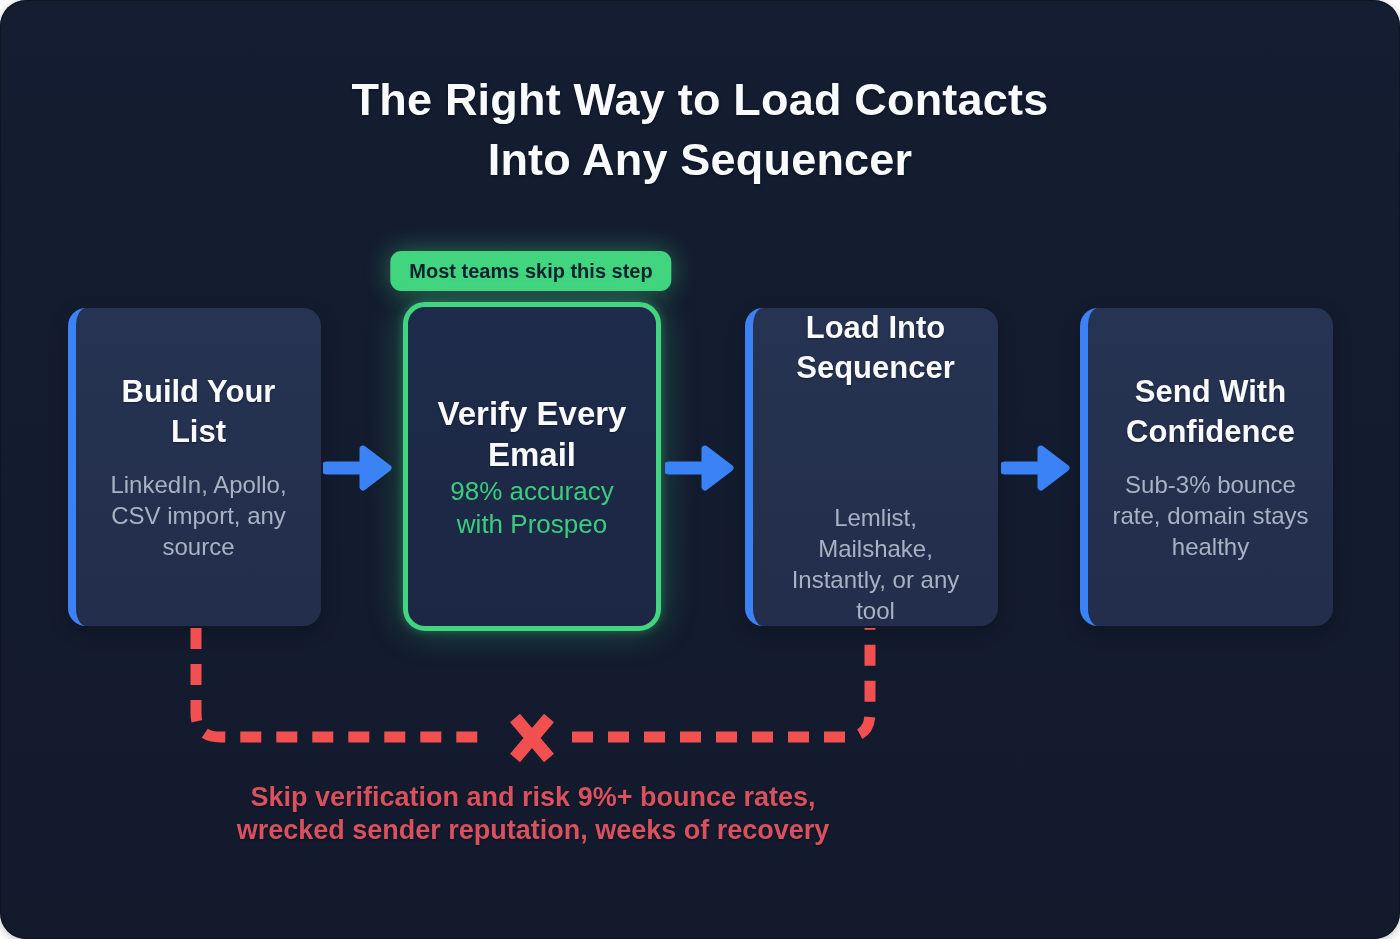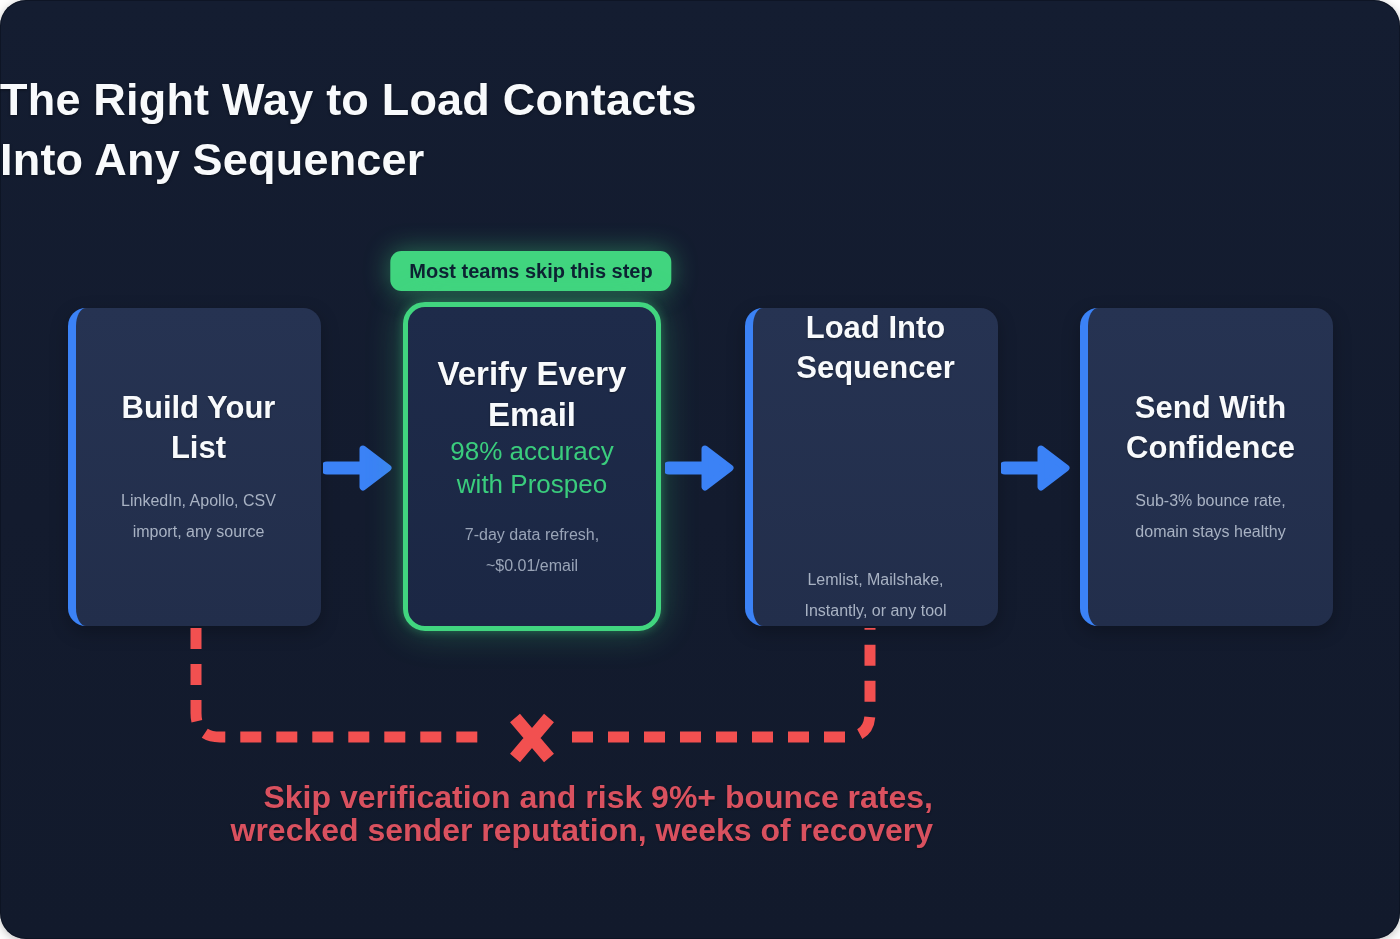--- a/index.html
+++ b/index.html
@@ -20,21 +20,21 @@
   html,body{width:1400px;height:939px;background:#ffffff;font-family:"Liberation Sans",sans-serif;overflow:hidden;}
   .canvas{position:relative;width:1400px;height:939px;}
   .panel{
     position:absolute;inset:0;
     background:linear-gradient(180deg,#141d31 0%,#131b2e 55%,#121a2c 100%);
     border-radius:26px;
     box-shadow:0 0 0 1px rgba(10,16,30,.6) inset, 0 2px 10px rgba(0,0,0,.25);
   }
   .title{
     position:absolute;top:70px;left:0;width:100%;
-    color:var(--heading);
+    text-align:center;color:var(--heading);
     font-size:45px;font-weight:700;line-height:60px;letter-spacing:.2px;
     text-shadow:0 1px 3px rgba(0,0,0,.45);
   }
   .badge{
     position:absolute;top:251px;left:531px;transform:translateX(-50%);
     background:var(--accent-green);color:var(--badge-text);
     font-size:20px;font-weight:700;line-height:20px;
     padding:10px 19px;border-radius:11px;white-space:nowrap;
     box-shadow:0 0 26px rgba(65,213,127,.45);
   }
@@ -47,21 +47,21 @@
     box-shadow:0 6px 18px rgba(0,0,0,.25);
   }
   .card.c1{left:68px;}
   .card.c3{left:745px;justify-content:space-between;}
   .card.c4{left:1080px;align-items:flex-end;}
   .card-title{
     color:var(--heading);font-size:31px;font-weight:700;line-height:40px;
     text-shadow:0 1px 2px rgba(0,0,0,.4);
   }
   .card-desc{
-    margin-top:17px;color:var(--body-text);font-size:16px;line-height:31px;font-weight:400;
+    margin-top:17px;color:var(--body-text);font-size:24px;line-height:31px;font-weight:400;
   }
   .card.highlight{
     left:403px;top:302px;width:258px;height:329px;
     background:linear-gradient(180deg,#1e2b4a 0%,#1b2744 100%);
     border:5px solid var(--accent-green);border-radius:22px;
     box-shadow:0 0 36px rgba(65,213,127,.32), 0 0 10px rgba(65,213,127,.35);
     padding:0 16px;
   }
   .card.highlight .card-title{font-size:33px;line-height:41px;}
   .card-highlight-text{
@@ -69,22 +69,22 @@
   }
   .card.highlight .card-desc{margin-top:18px;color:#99a4b7;}
   .arrow{position:absolute;top:440px;width:72px;height:56px;color:var(--accent-blue);}
   .arrow.a1{left:323px;}
   .arrow.a2{left:665px;}
   .arrow.a3{left:1001px;}
   .skip-path{position:absolute;left:150px;top:615px;width:770px;height:140px;color:var(--danger);}
   .x-cross{position:absolute;left:506px;top:711px;width:52px;height:54px;color:var(--danger);}
   .warning{
     position:absolute;top:781px;left:133px;width:800px;
-    text-align:right;color:var(--danger-text);
-    font-size:32px;font-weight:700;line-height:33px;
+    text-align:center;color:var(--danger-text);
+    font-size:27px;font-weight:700;line-height:33px;
     text-shadow:0 1px 2px rgba(0,0,0,.4);
   }
 </style>
 </head>
 <body>
 
 <div class="canvas">
   <div class="panel"></div>
 
   <div class="title">
@@ -100,21 +100,20 @@
   </div>
 
   <svg class="arrow a1" viewBox="0 0 72 56">
     <path d="M4 28 H42" stroke="currentColor" stroke-width="13" stroke-linecap="round" fill="none"></path>
     <path d="M40 9 L65 28 L40 47 Z" fill="currentColor" stroke="currentColor" stroke-width="7" stroke-linejoin="round"></path>
   </svg>
 
   <div class="card highlight">
     <div class="card-title">Verify Every Email</div>
     <div class="card-highlight-text">98% accuracy with Prospeo</div>
-    <div class="card-desc">7-day data refresh, ~$0.01/email</div>
   </div>
 
   <svg class="arrow a2" viewBox="0 0 72 56">
     <path d="M4 28 H42" stroke="currentColor" stroke-width="13" stroke-linecap="round" fill="none"></path>
     <path d="M40 9 L65 28 L40 47 Z" fill="currentColor" stroke="currentColor" stroke-width="7" stroke-linejoin="round"></path>
   </svg>
 
   <div class="card c3">
     <div class="card-title">Load Into Sequencer</div>
     <div class="card-desc">Lemlist, Mailshake, Instantly, or any tool</div>

